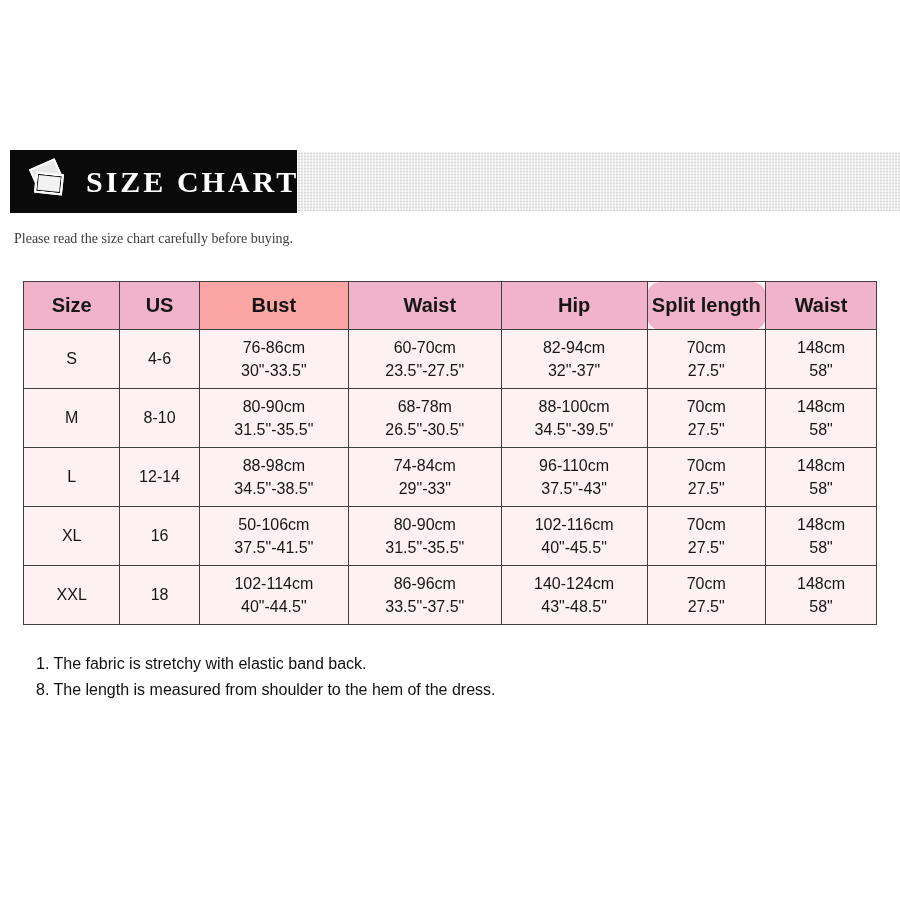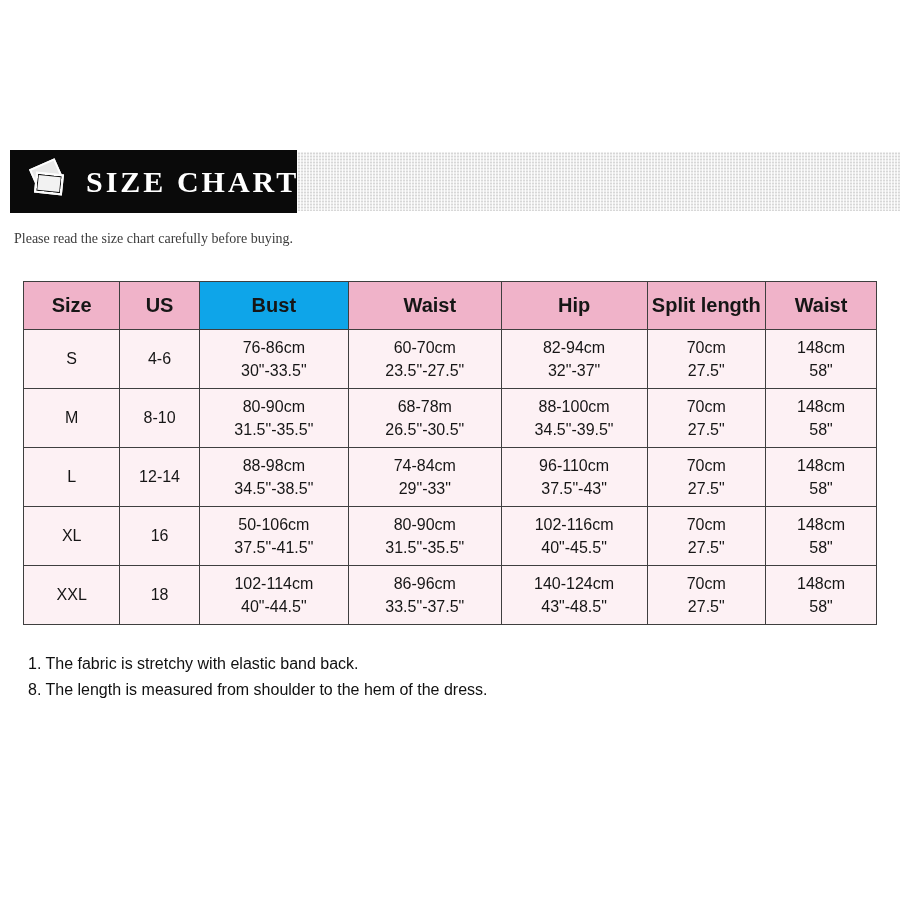--- a/index.html
+++ b/index.html
@@ -80,21 +80,21 @@
   }
   .size-table td span{display:block;}
 
   
   col.c-size{width:11.3%;} col.c-us{width:9.3%;}
   col.c-bust{width:17.5%;} col.c-waist{width:17.9%;}
   col.c-hip{width:17.1%;} col.c-split{width:13.9%;}
   col.c-length{width:13%;}
 
   
-  .notes{position:absolute;top:651px;left:28px;}
+  .notes{position:absolute;top:651px;left:36px;}
   .note{
     font-size:16px;color:#101010;line-height:1.6;
   }
 </style>
 </head>
 <body>
 
 <div class="page">
 
   <div class="banner-row">
@@ -118,24 +118,24 @@
           <col class="c-bust">
         <col class="c-waist">
           <col class="c-hip">
           <col class="c-split">
           <col class="c-length">
       </colgroup>
       <thead>
         <tr>
           <th style="background: rgb(240, 179, 201);">Size</th>
           <th style="background: rgb(240, 179, 201);">US</th>
-          <th style="background: #0ea5e9;">Bust</th>
+          <th style="background: #fca5a5;">Bust</th>
           <th style="background: rgb(240, 179, 201); padding-left: 12px;">Waist</th>
           <th style="background: rgb(240, 179, 201);">Hip</th>
-          <th style="background: rgb(240, 179, 201);">Split length</th>
+          <th style="background: rgb(240, 179, 201); border-radius: 14px;">Split length</th>
           <th style="background: rgb(240, 179, 201);">Waist</th>
         </tr>
       </thead>
       <tbody id="size-table-body">
     <tr class="data-row">
       <td>
               <span>S</span>
             </td>
       <td>
               <span>4-6</span>

